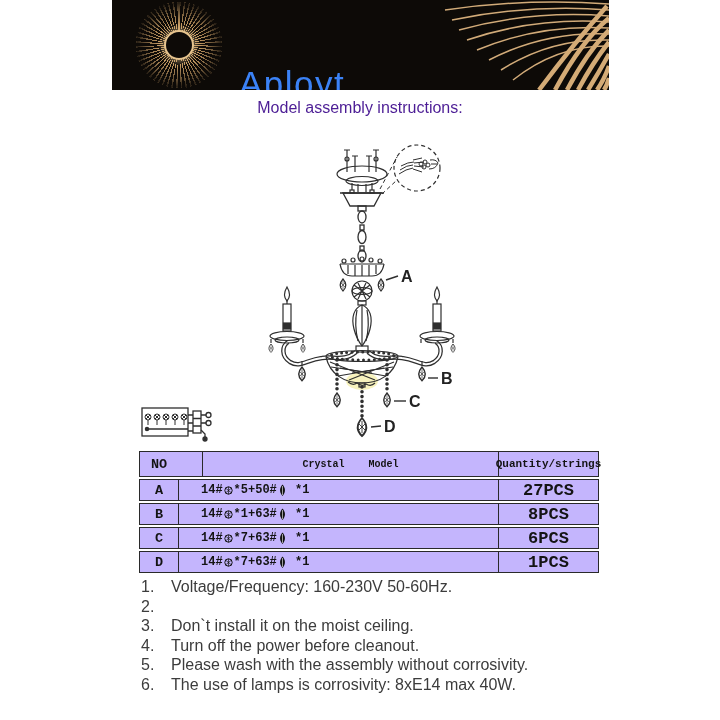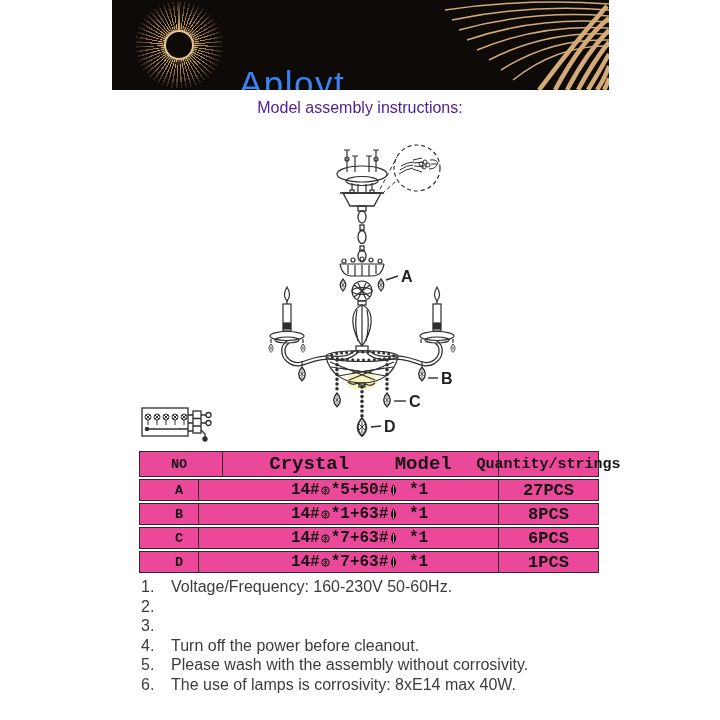--- a/index.html
+++ b/index.html
@@ -37,29 +37,29 @@
   .title-block { position:absolute; left:0; top:97px; width:100%; text-align:center; }
   .title-line { font-size:16px; line-height:21.5px; color:#4c1d95; }
 
   
   .chandelier { position:absolute; left:253px; top:139px; width:214px; height:304px; }
   .wiring { position:absolute; left:136px; top:401px; width:84px; height:44px; }
   .dlabel { font-family:"Liberation Sans", sans-serif; font-weight:bold; font-size:16px; fill:#222; }
 
   
   .crystal-table { position:absolute; left:139px; top:451px; width:460px; font-family:"Liberation Mono", monospace; color:#141414; }
-  .t-row { display:flex; border:1.5px solid #2a2a2a; background:#ec4899; margin-bottom:2px; align-items:stretch;padding-left:20px; }
+  .t-row { display:flex; border:1.5px solid #2a2a2a; background:#c4b5fd; margin-bottom:2px; align-items:stretch; }
   .t-row.header { height:26px; }
   .t-row.data { height:22px; }
   .c-no   { width:38px;  display:flex; align-items:center; justify-content:center; font-weight:bold; font-size:13.5px; }
   .c-model{ flex:1; border-left:1.5px solid #2a2a2a; border-right:1.5px solid #2a2a2a;
-            display:flex; align-items:center; padding-left:22px; font-weight:bold; font-size:16px; white-space:pre;justify-content:center; }
-  .c-model.center { justify-content:center; padding-left:0; font-size:19px;margin-left:24px; }
+            display:flex; align-items:center; padding-left:22px; font-weight:bold; font-size:12px; white-space:pre; }
+  .c-model.center { justify-content:center; padding-left:0; font-size:10px;margin-left:24px; }
   .c-qty  { width:99px; display:flex; align-items:center; justify-content:center; font-weight:bold; font-size:17px; }
-  .c-qty.hdr { font-size:15px; }
+  .c-qty.hdr { font-size:11px; }
   .seg { white-space:pre; }
   .mini-icon { display:inline-block; margin:0 1px; }
 
   
   .instructions { position:absolute; left:141px; top:577px; width:470px; }
   .instr-item { display:flex; font-size:16px; line-height:19.6px; color:#3c3c3c; }
   .instr-num { width:30px; flex:0 0 30px; }
 </style>
 </head>
 <body>
@@ -343,20 +343,21 @@
   <div class="instructions">
     <div class="instr-item">
       <span class="instr-num">1.</span>
       <span>Voltage/Frequency: 160-230V 50-60Hz.</span>
     </div>
     <div class="instr-item">
       <span class="instr-num">2.</span>
     </div>
     <div class="instr-item">
       <span class="instr-num">3.</span>
+      <span>Don`t install it on the moist ceiling.</span>
     </div>
     <div class="instr-item">
       <span class="instr-num">4.</span>
       <span>Turn off the power before cleanout.</span>
     </div>
     <div class="instr-item">
       <span class="instr-num">5.</span>
       <span>Please wash with the assembly without corrosivity.</span>
     </div>
     <div class="instr-item">

